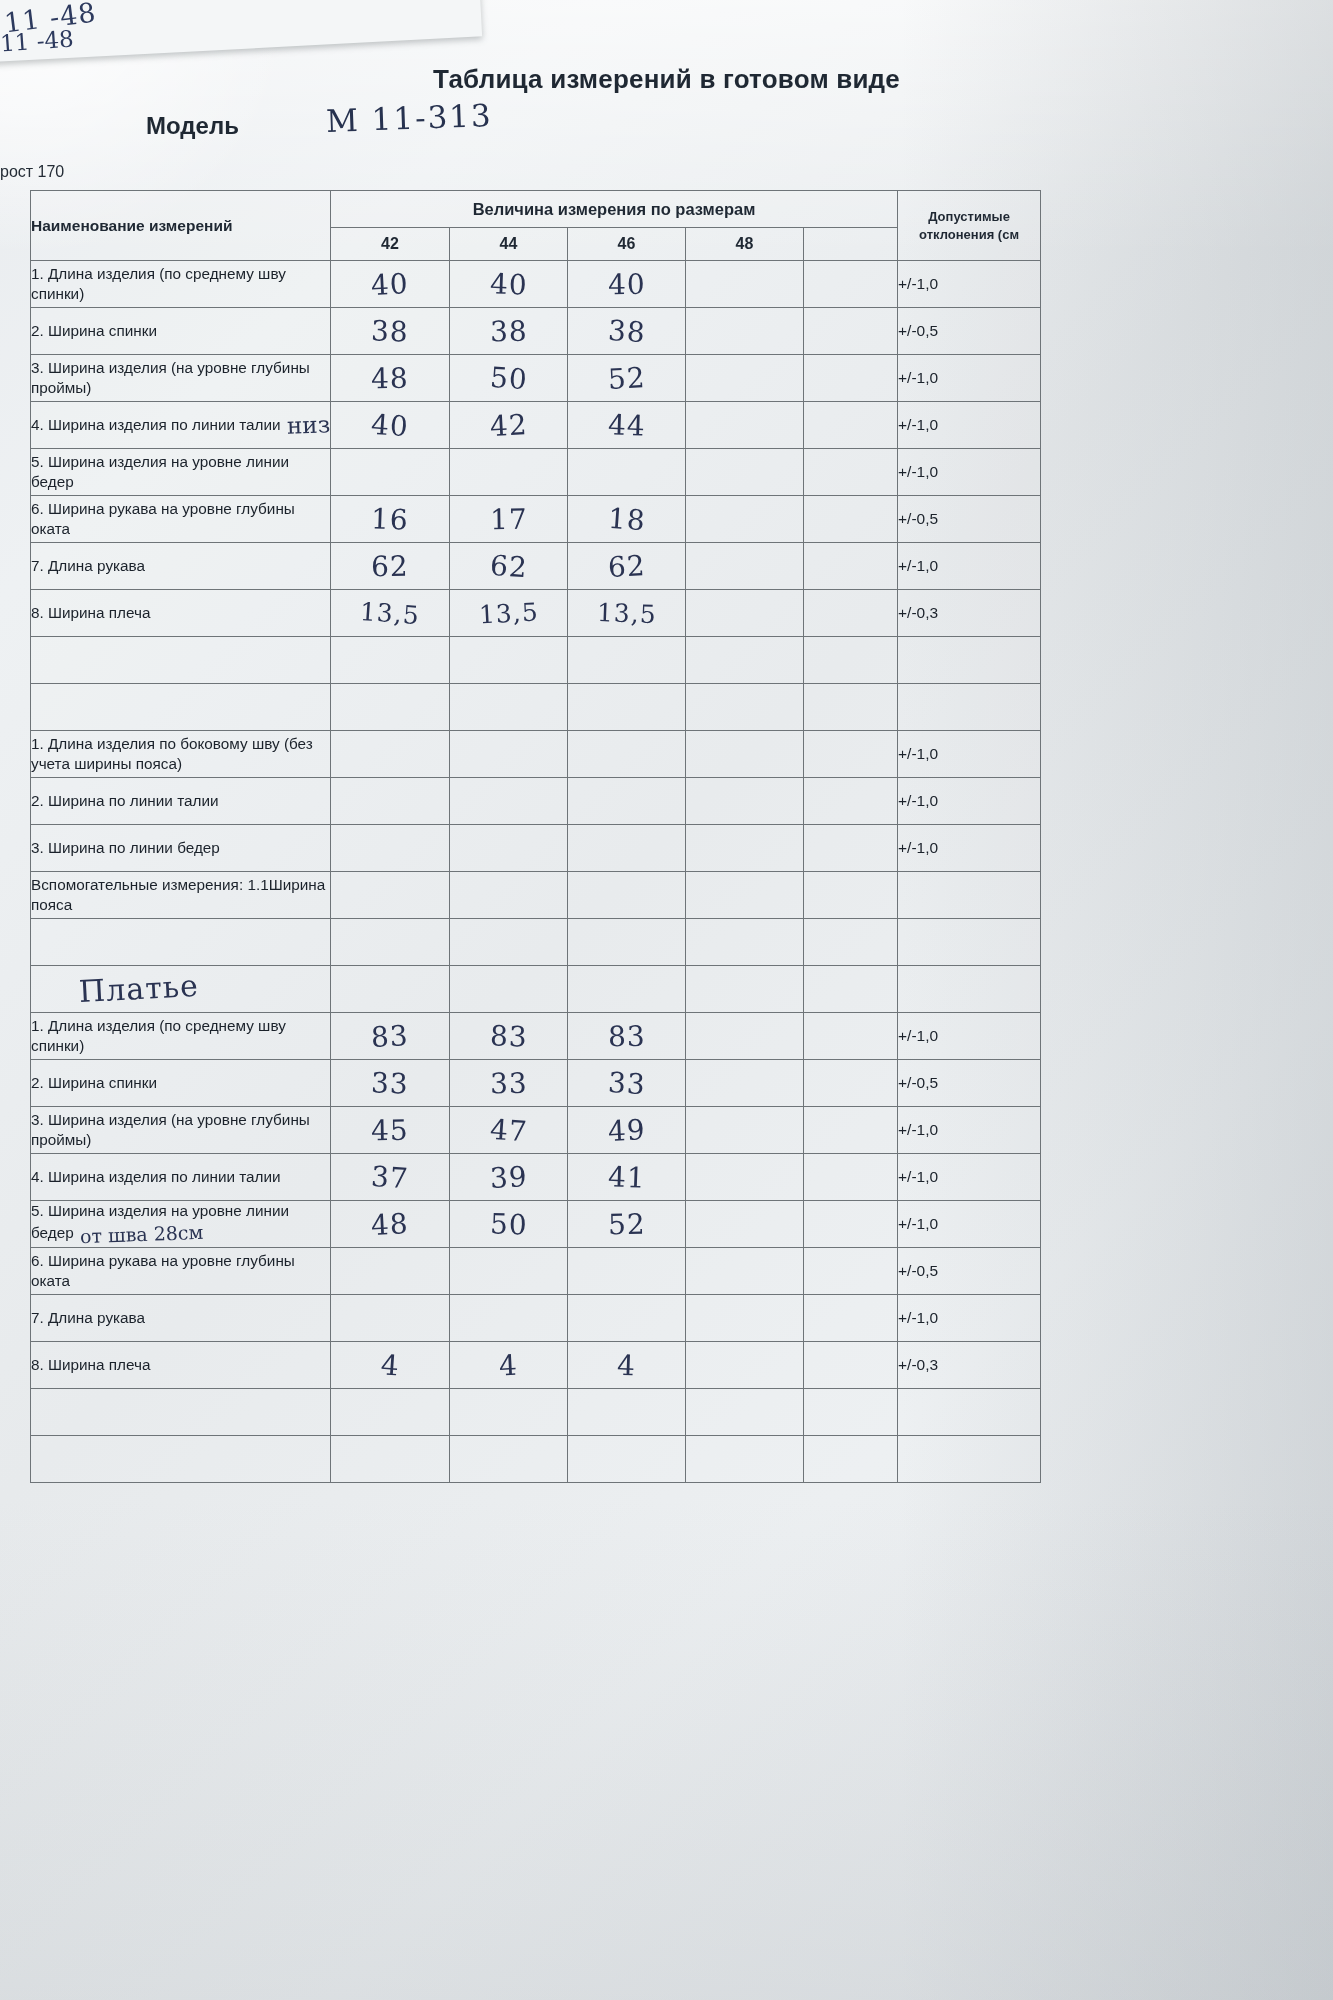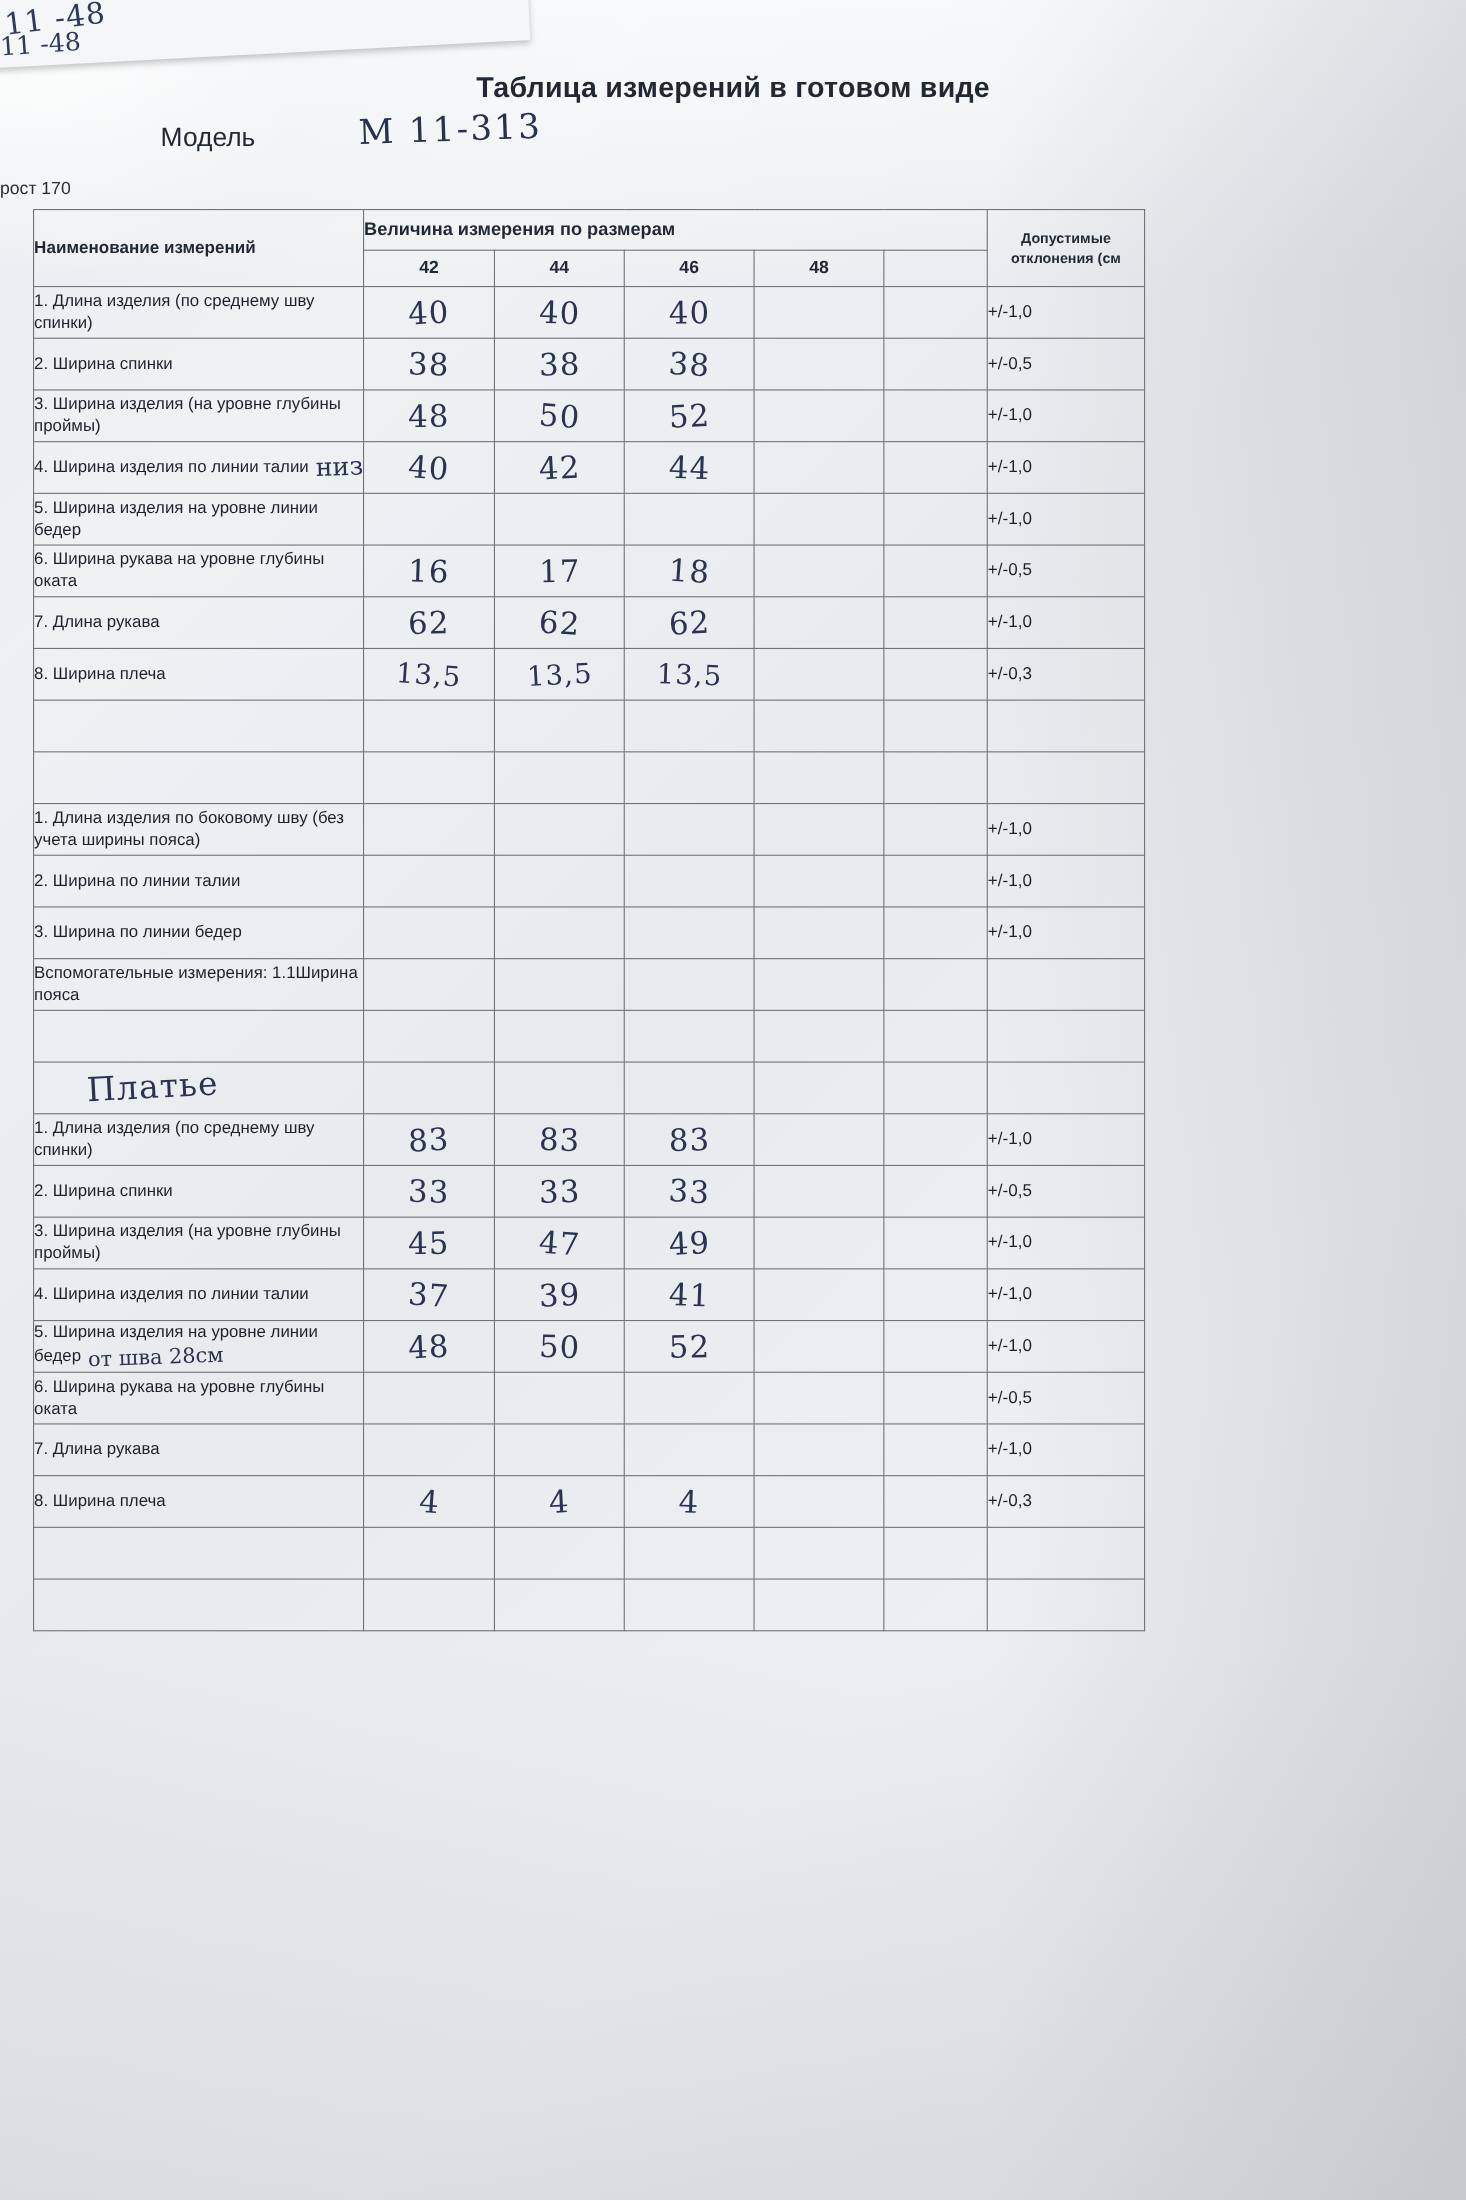--- a/index.html
+++ b/index.html
@@ -72,21 +72,21 @@
     text-align: center;
     font-size: 26px;
     font-weight: bold;
     color: #1f2833;
     letter-spacing: 0.2px;
   }
   .model-label {
     position: absolute;
     left: 146px; top: 112px;
     font-size: 24px;
-    font-weight: normal;
+    font-weight: bold;
     color: #1f2833;
   }
   .model-value {
     position: absolute;
     left: 326px; top: 100px;
     font-family: "DejaVu Serif", serif;
     font-size: 31px;
     color: #27324f;
     transform: rotate(-2deg);
     letter-spacing: 2px;
@@ -117,20 +117,21 @@
     font-weight: bold;
     color: #1f2833;
     text-align: left;
     padding: 4px 8px;
     line-height: 1.25;
   }
   .hdr-span {
     font-size: 16.5px;
     font-weight: bold;
     color: #1f2833;
+    text-align: center;
     height: 36px;
   }
   .hdr-dev {
     font-size: 13px;
     font-weight: bold;
     color: #1f2833;
     text-align: center;
     line-height: 1.35;
     padding: 2px 4px;
   }

